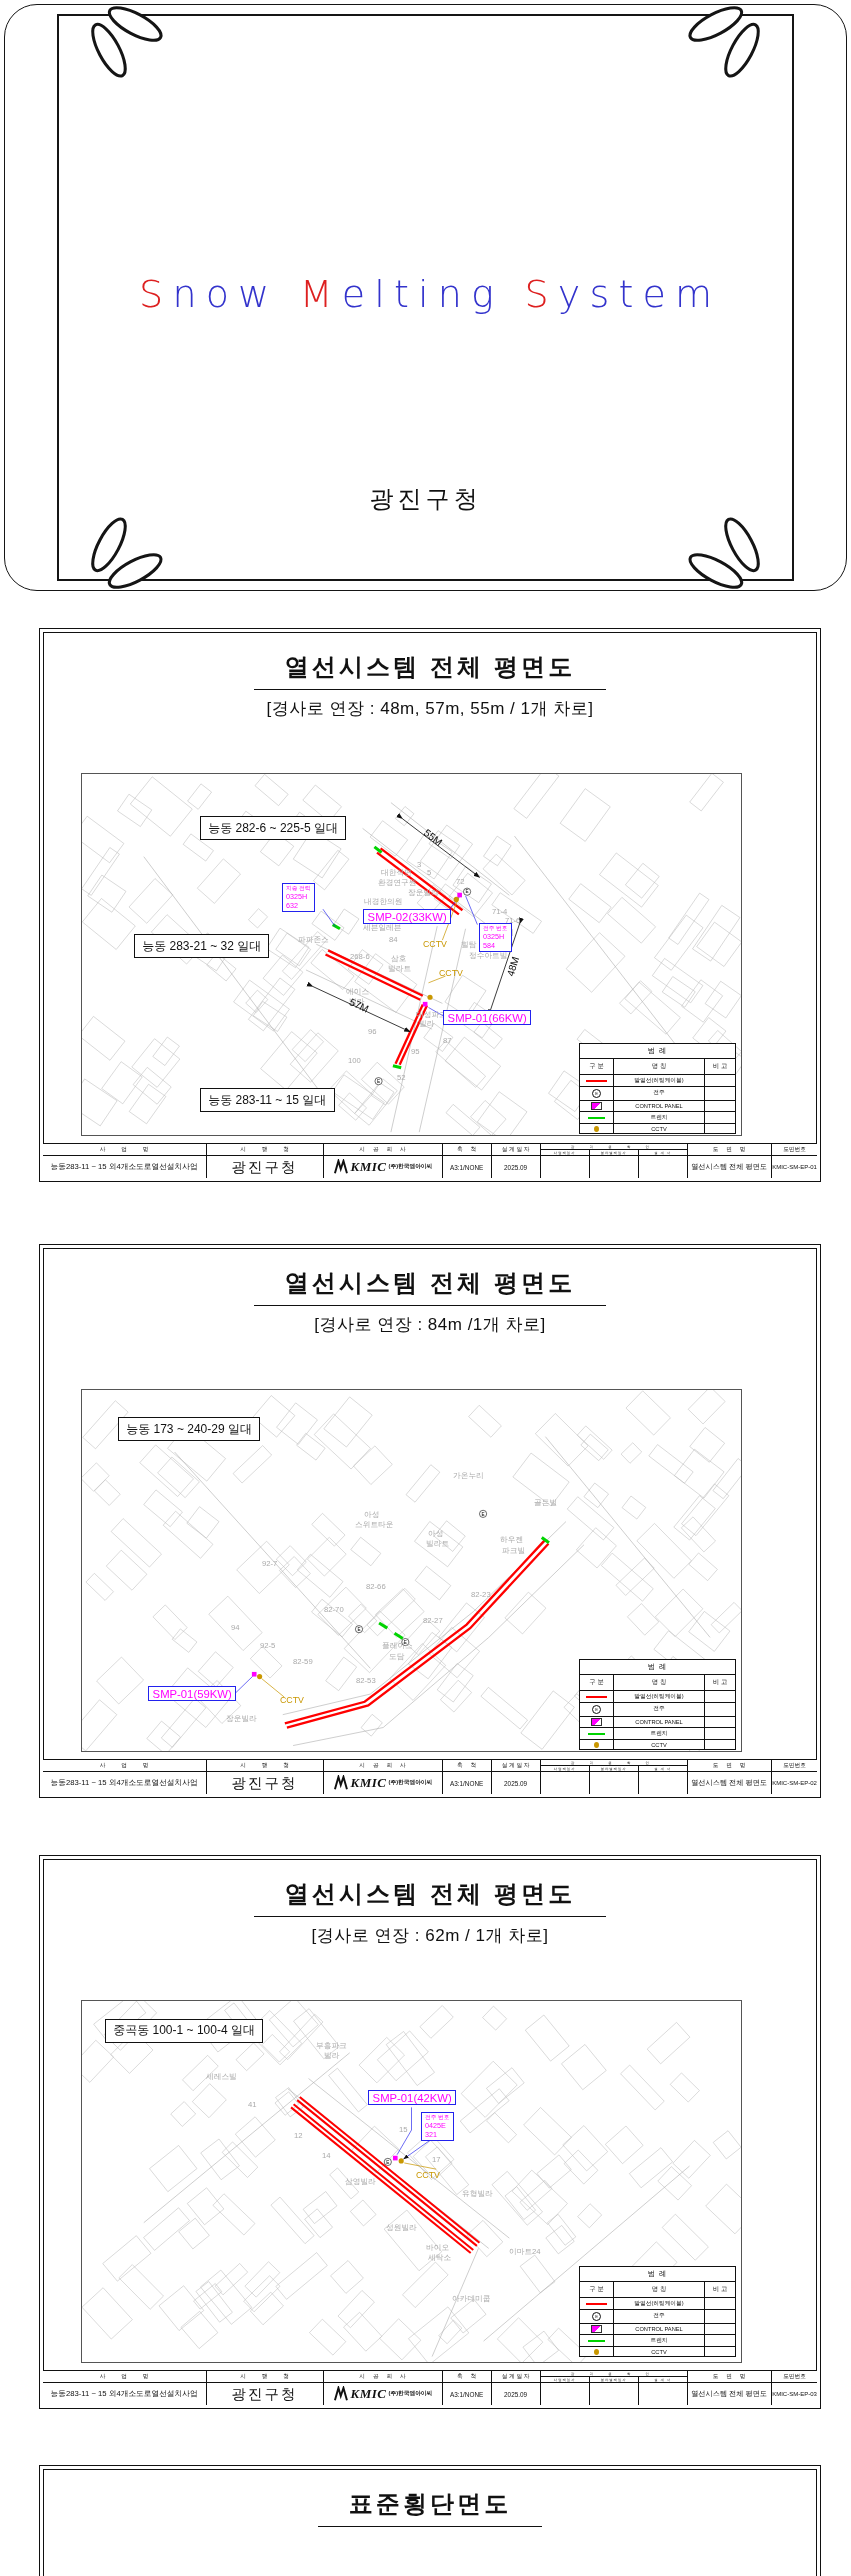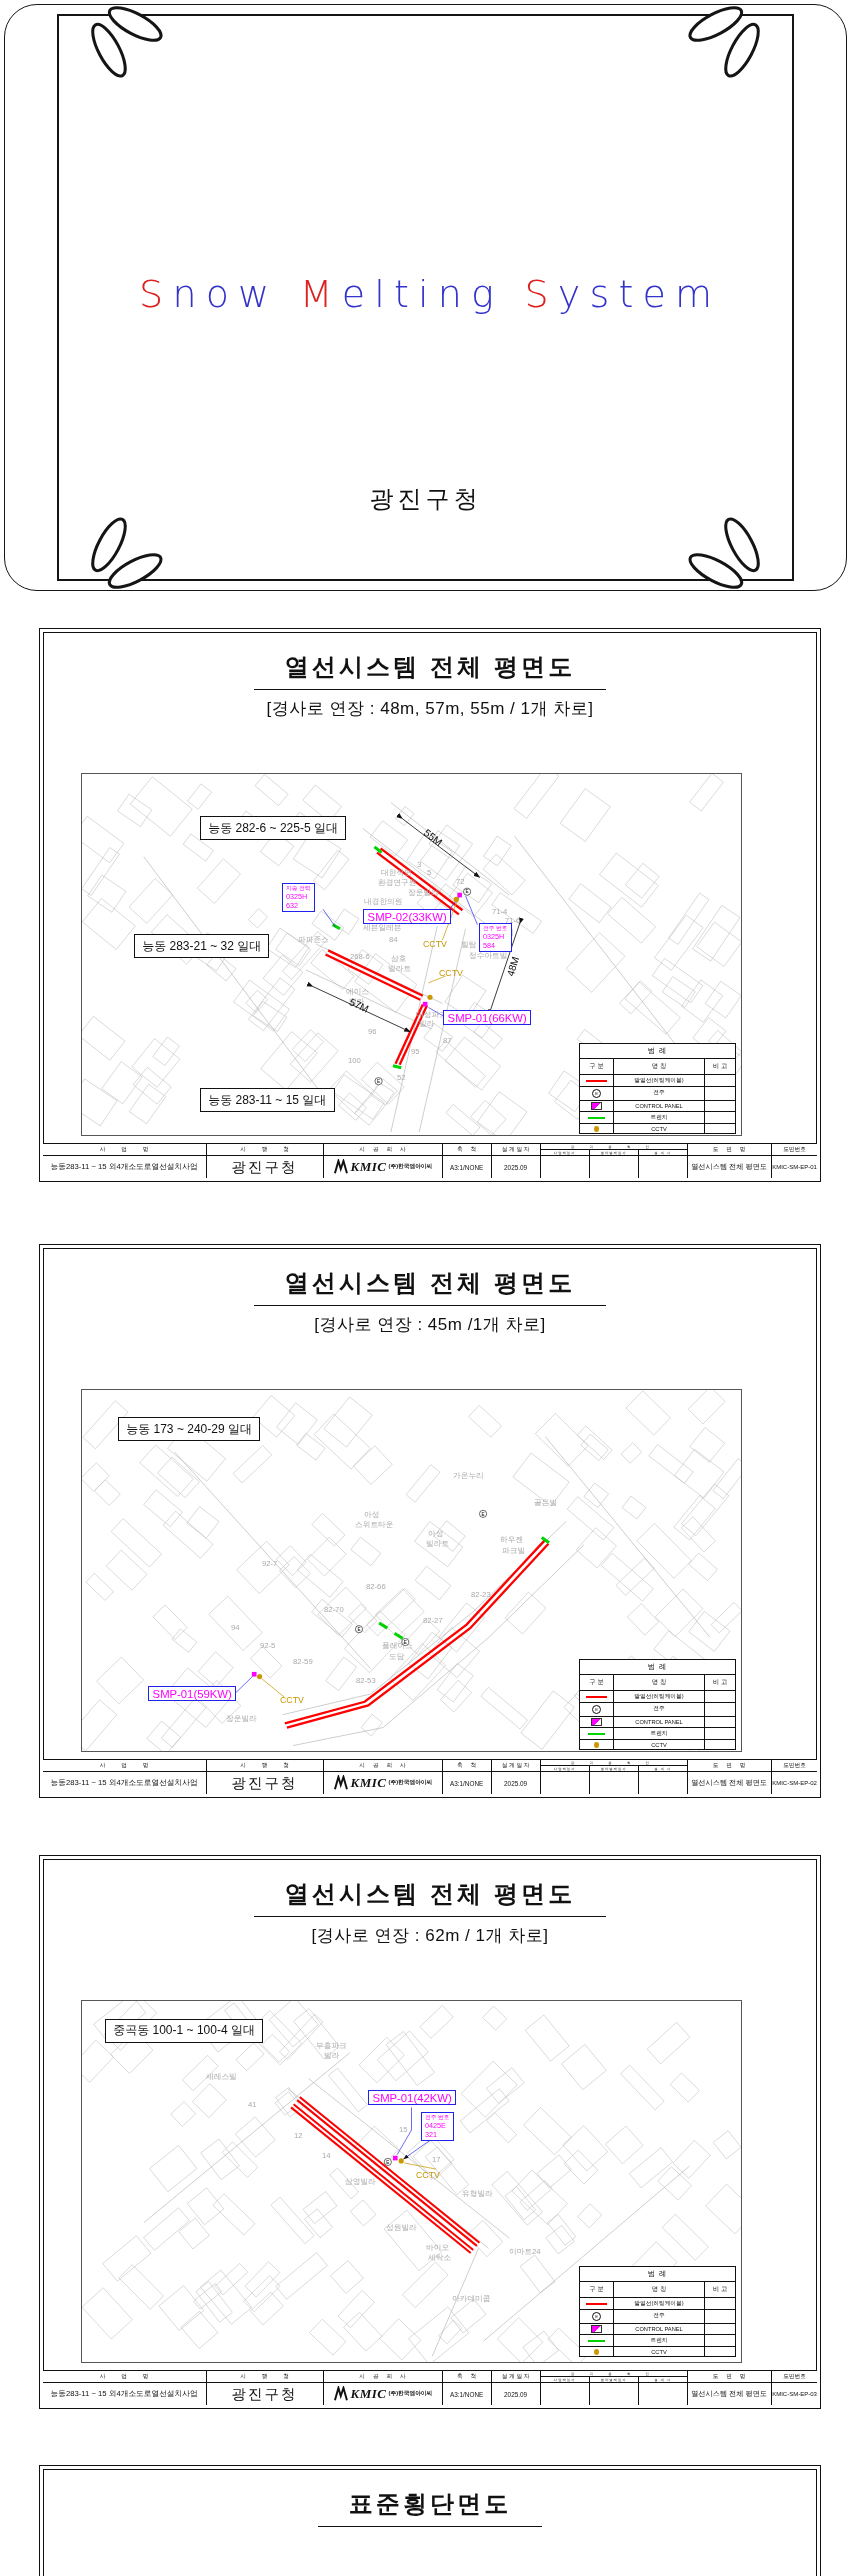--- a/index.html
+++ b/index.html
@@ -427,21 +427,21 @@
           <div class="th">도면번호</div>
           <div class="tv v-no">KMIC-SM-EP-01</div>
         </div>
     </div>
   </div>
 
   <div class="sheet" style="top:1244px;">
     <div class="sheet-inner"></div>
     <div class="shead">
       <div class="stitle">열선시스템 전체 평면도</div>
-      <div class="ssub">[경사로 연장 : 45m /1개 차로]</div>
+      <div class="ssub">[경사로 연장 : 84m /1개 차로]</div>
     </div>
     <div class="mapbox">
       <svg width="659" height="361" viewBox="0 0 1280 700">
         <defs>
             <marker id="ar2" markerWidth="9" markerHeight="8" refX="7" refY="3" orient="auto">
               <path d="M0,0 L8,3 L0,6 Z" fill="#111"></path>
             </marker>
           </defs>
         <g>
             <rect x="-46.41328696972378" y="-22.169424945567467" width="92.82657393944756" height="44.338849891134934" transform="translate(20.6,650.8) rotate(-49.4)" fill="none" stroke="#bdbdbd" stroke-width="1"></rect>

